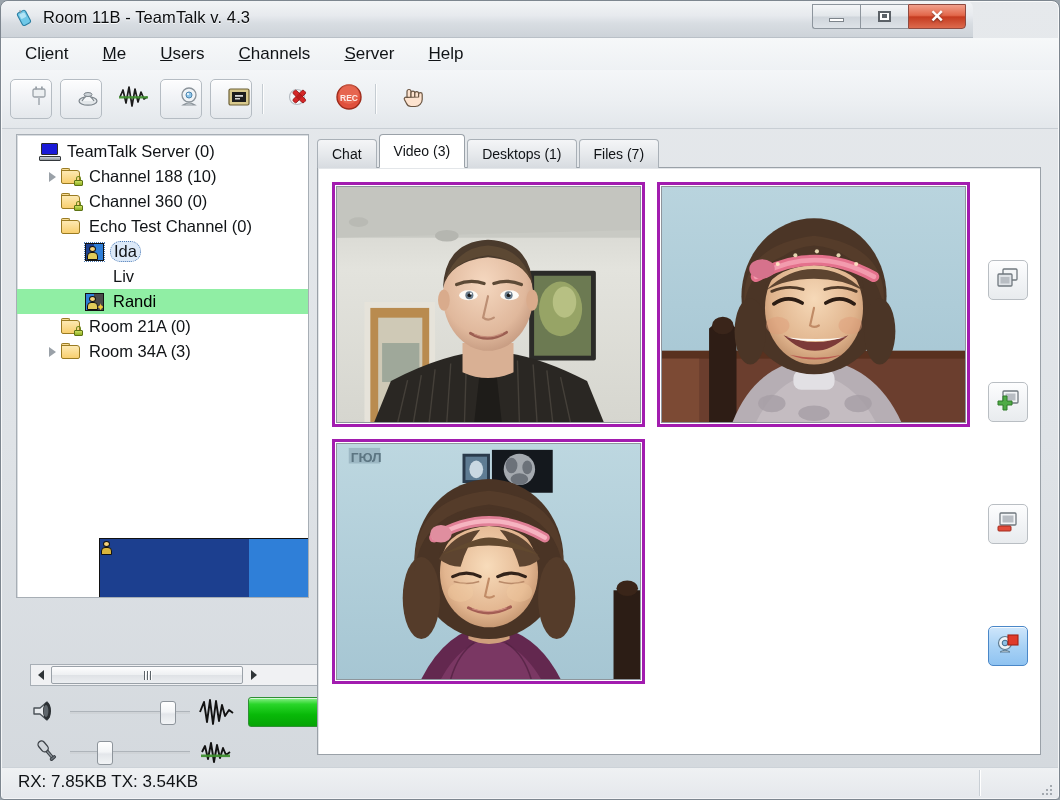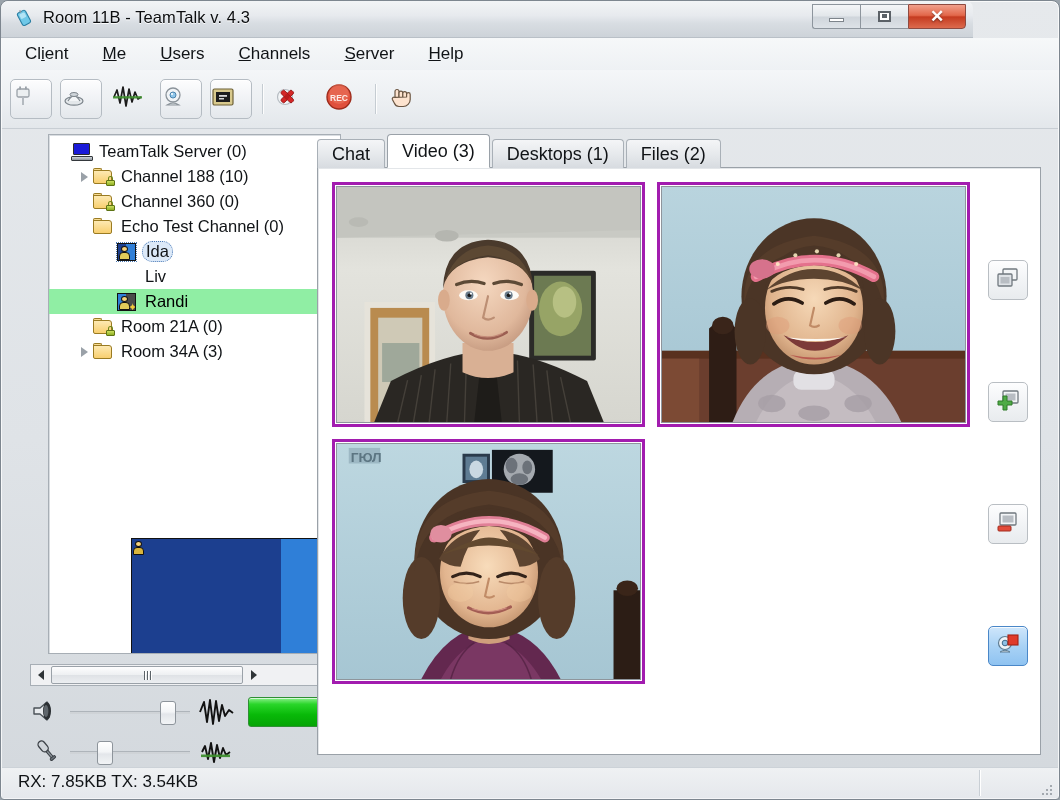--- a/index.html
+++ b/index.html
@@ -76,42 +76,41 @@
 
   
   .toolbar{
     position:absolute;left:1px;top:69px;width:1056px;height:58px;
     background:linear-gradient(180deg,#f4f6f8 0%,#eceff2 55%,#e3e7eb 100%);
     border-bottom:1px solid #c8ced4;
     display:flex;align-items:center;
   }
   .tbtn{
     width:42px;height:40px;margin-left:8px;border-radius:5px;
-    display:flex;align-items:center;justify-content:flex-start;cursor:default;
+    display:flex;align-items:center;justify-content:flex-end;cursor:default;
     box-sizing:border-box;position:relative;
   }
   .tbtn.framed{
     border:1px solid #b5bcc3;
     background:linear-gradient(180deg,#fdfdfe 0%,#f0f2f5 50%,#e4e8ec 100%);
     box-shadow:inset 0 1px 0 #fff;
   }
   .tbtn.plain{border:1px solid transparent;background:transparent;}
   .tbsep{width:1px;height:30px;background:#c5ccd2;margin-left:10px;box-shadow:1px 0 0 #fdfdfd;}
 
   
   .content{position:absolute;left:1px;top:127px;width:1056px;height:645px;}
 
   
   .leftpane{position:absolute;left:14px;top:6px;width:293px;height:520px;}
   .treebox{
-    position:absolute;left:0;top:0;width:293px;height:520px;box-sizing:border-box;
+    position:absolute;left:0;top:0;width:293px;height:464px;box-sizing:border-box;
     background:#fff;border:1px solid #a7aeb5;
     box-shadow:inset 1px 1px 0 #d9dde1;
     overflow:hidden;
-    margin-left:32px;
   }
   .tree{position:absolute;left:0;top:4px;width:100%;}
   .trow{
     height:25px;display:flex;align-items:center;position:relative;
     cursor:default;white-space:nowrap;
   }
   .exp{
     width:16px;height:16px;margin-left:6px;position:relative;flex:0 0 auto;
   }
   .exp.collapsed::before{
@@ -246,21 +245,21 @@
 
   
   .splitter{position:absolute;left:308px;top:0;width:6px;height:645px;}
 
   
   .rightpane{position:absolute;left:315px;top:6px;width:726px;height:622px;}
   .tabstrip{position:absolute;left:0;top:0;height:34px;display:flex;align-items:flex-end;z-index:3;}
   .tab{
     height:29px;box-sizing:border-box;padding:0 14px;margin-right:2px;
     display:flex;align-items:center;cursor:default;
-    font-size:18px;color:#101316;
+    font-size:14px;color:#101316;
     background:linear-gradient(180deg,#f4f5f7 0%,#e6e9ec 52%,#d7dbe0 100%);
     border:1px solid #a9b0b7;border-bottom:none;border-radius:4px 4px 0 0;
   }
   .tab.active{
     height:34px;background:#fff;border-color:#9aa1a8;
     border-bottom:1px solid #fff;z-index:4;position:relative;
   }
   .tabpanel{
     position:absolute;left:0;top:33px;width:724px;height:588px;box-sizing:border-box;
     background:#fff;border:1px solid #9aa1a8;
@@ -633,21 +632,21 @@
         <div class="tab">
             <span>Chat</span>
           </div>
         <div class="tab active">
             <span>Video (3)</span>
           </div>
         <div class="tab">
             <span>Desktops (1)</span>
           </div>
         <div class="tab">
-            <span>Files (2)</span>
+            <span>Files (7)</span>
           </div>
       </div>
 
       <div class="tabpanel">
 
         <div class="vid v1">
           <div class="inner">
             <svg width="100%" height="100%" viewBox="0 0 309 241" preserveAspectRatio="none">
               <defs>
                 <linearGradient id="wall1" x1="0" y1="0" x2="0" y2="1">

